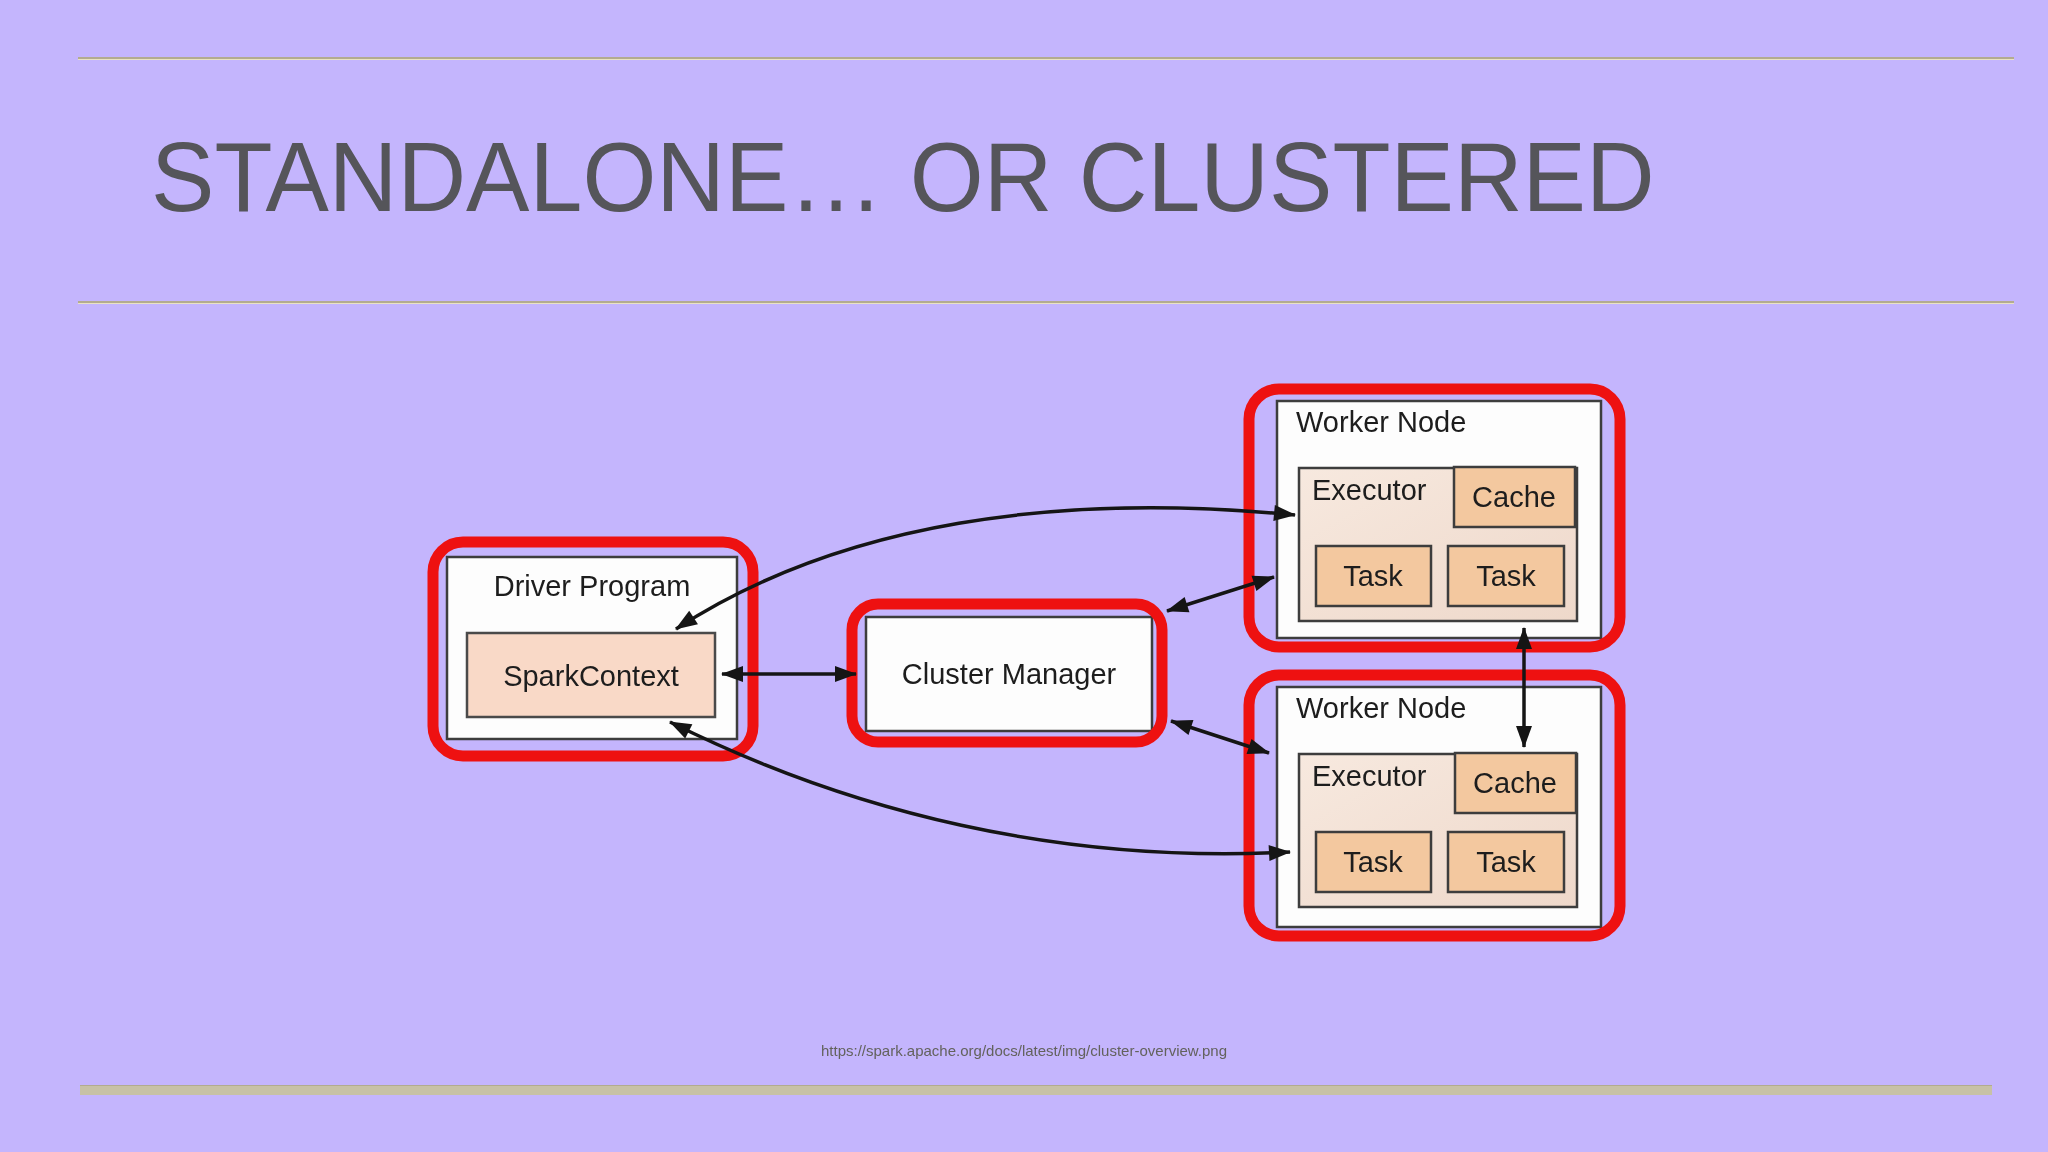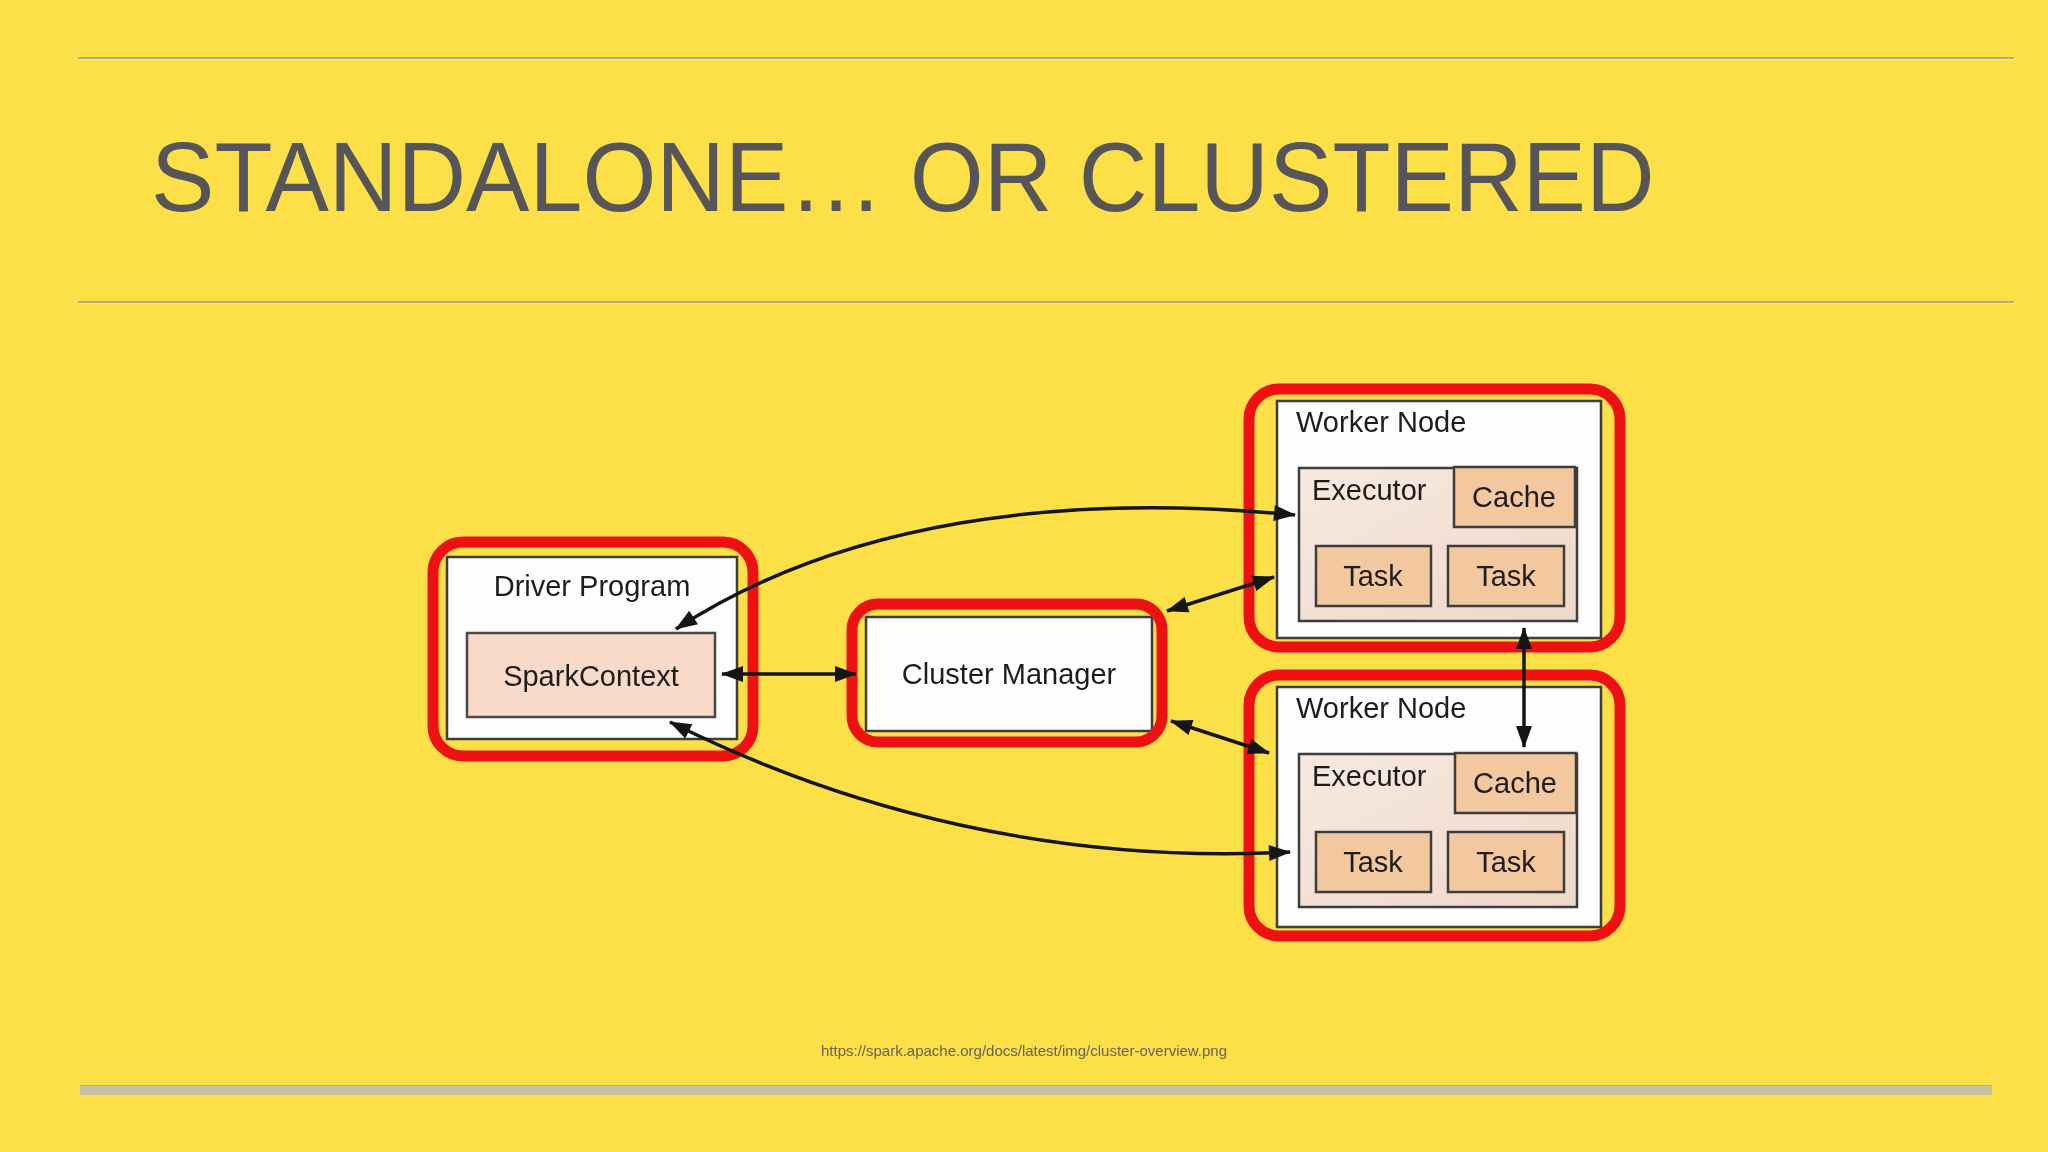--- a/index.html
+++ b/index.html
@@ -1,19 +1,19 @@
 <!DOCTYPE html>
 <html><head>
 <meta charset="utf-8">
 <style>
   html,body{margin:0;padding:0;background:#f6edca;}
   .slide{
     position:relative;
     width:2048px;height:1152px;
-    background:#fde047;
+    background:#c4b5fd;
     overflow:hidden;
     font-family:"Liberation Sans",sans-serif;
   }
   .rule{
     position:absolute;left:78px;width:1936px;height:2px;
     background:#b3ab90;border-bottom:1px solid #e9e2c4;
   }
   .rule-top{top:57px;}
   .rule-under-title{top:301px;}
   .title{

